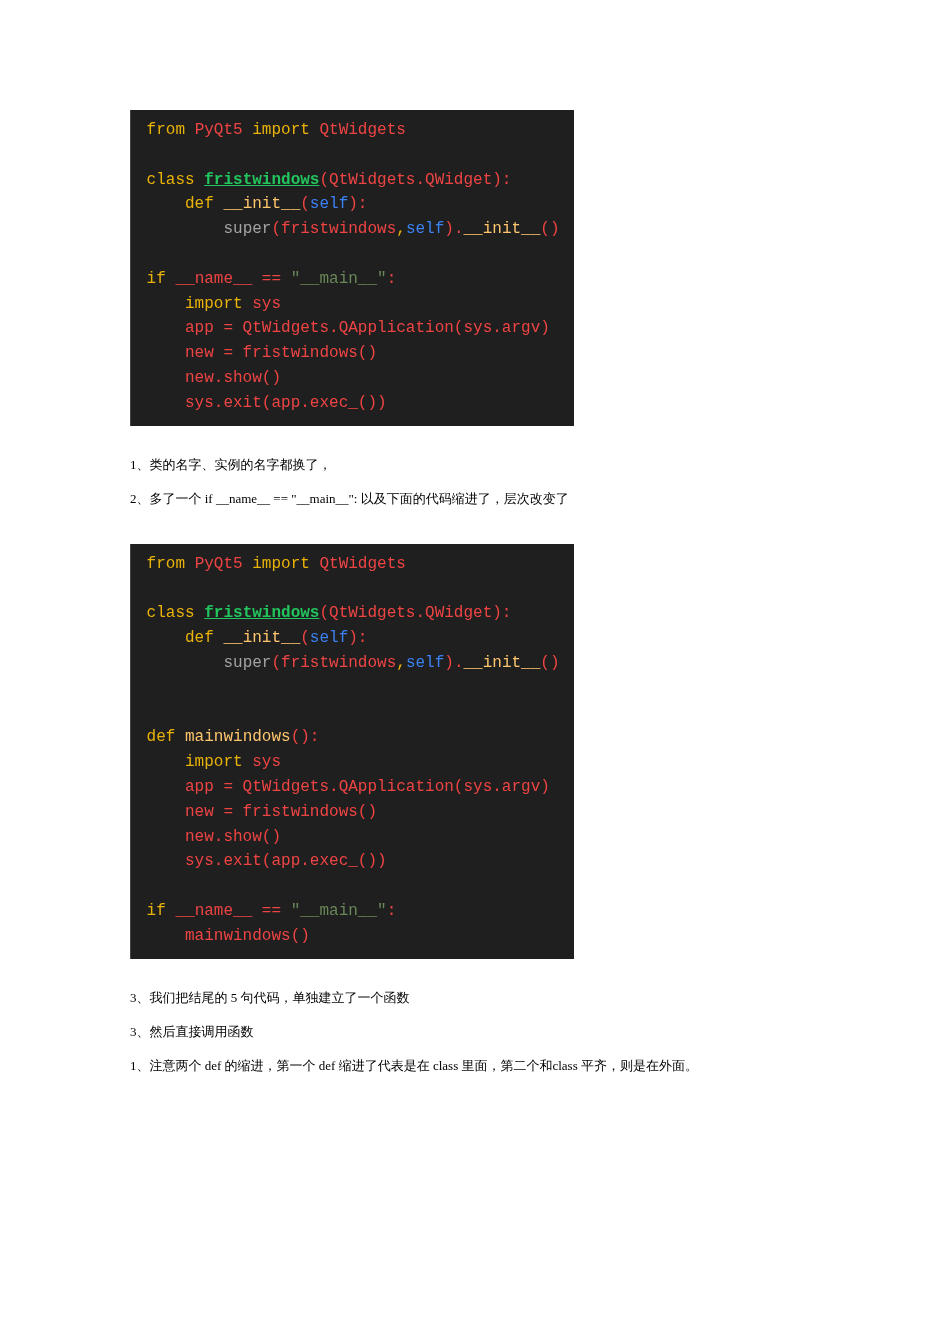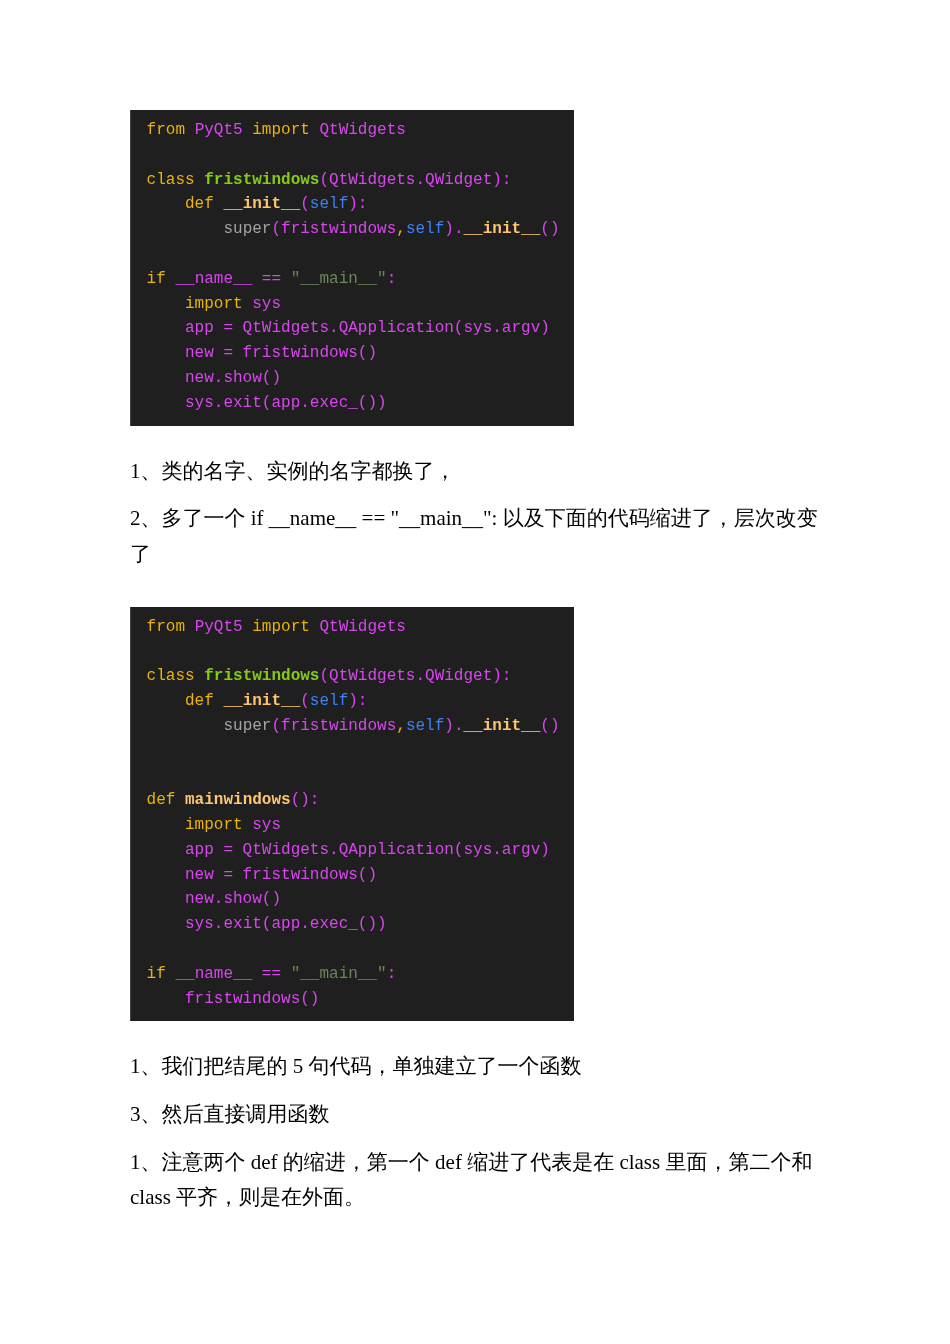--- a/index.html
+++ b/index.html
@@ -16,29 +16,29 @@
       display: inline-block;
       padding: 8px 14px 10px 6px;
       margin-bottom: 28px;
       font-family: Consolas, "Courier New", monospace;
       font-size: 16px;
       line-height: 1.55;
       white-space: pre;
       border-left: 1px solid #444;
     }
     .kw-orange { color: #eab308; }
-    .kw-yellow { color: #ffc66d; font-weight: bold; }
+    .kw-yellow { color: #ffc66d; }
     .kw-purple { color: #3b82f6; }
-    .kw-default { color: #d946ef; text-align: right; }
-    .kw-bold-white { color: #84cc16; font-weight: bold; }
+    .kw-default { color: #ef4444; text-align: right; }
+    .kw-bold-white { color: #22c55e; font-weight: bold; text-decoration: underline; }
     .kw-green  { color: #6a8759; }
     .kw-gutter { color: #5c5c5c; }
     .kw-builtin { color: #a3a3a3; }
     .prose {
-      font-size: 21px;
+      font-size: 13px;
       line-height: 1.7;
       font-family: SimSun, "Songti SC", serif;
       color: #000;
       margin-bottom: 8px;
     }
     .prose + .prose { margin-top: 12px; }
     .section-gap { height: 26px; }
   </style>
 </head>
 <body>
@@ -71,20 +71,20 @@
 <span class="kw-default"> </span>
 <span class="kw-default"> </span>
 <span class="kw-gutter"> </span><span class="kw-orange">def </span><span class="kw-yellow">mainwindows</span><span class="kw-default">():</span>
 <span class="kw-default">     </span><span class="kw-orange">import </span><span class="kw-default">sys</span>
 <span class="kw-default">     app = QtWidgets.QApplication(sys.argv)</span>
 <span class="kw-default">     new = fristwindows()</span>
 <span class="kw-default">     new.show()</span>
 <span class="kw-gutter"> </span><span class="kw-default">    sys.exit(app.exec_())</span>
 <span class="kw-default"> </span>
 <span class="kw-gutter"> </span><span class="kw-orange">if </span><span class="kw-default">__name__ == </span><span class="kw-green">"__main__"</span><span class="kw-default">:</span>
-<span class="kw-default">     fristwindows()</span></div>
+<span class="kw-default">     mainwindows()</span></div>
 
-<div class="prose">1、我们把结尾的 5 句代码，单独建立了一个函数</div>
+<div class="prose">3、我们把结尾的 5 句代码，单独建立了一个函数</div>
 <div class="prose">3、然后直接调用函数</div>
 <div class="prose">1、注意两个 def 的缩进，第一个 def 缩进了代表是在 class 里面，第二个和class 平齐，则是在外面。</div>
 
 
 
 
 </body></html>

